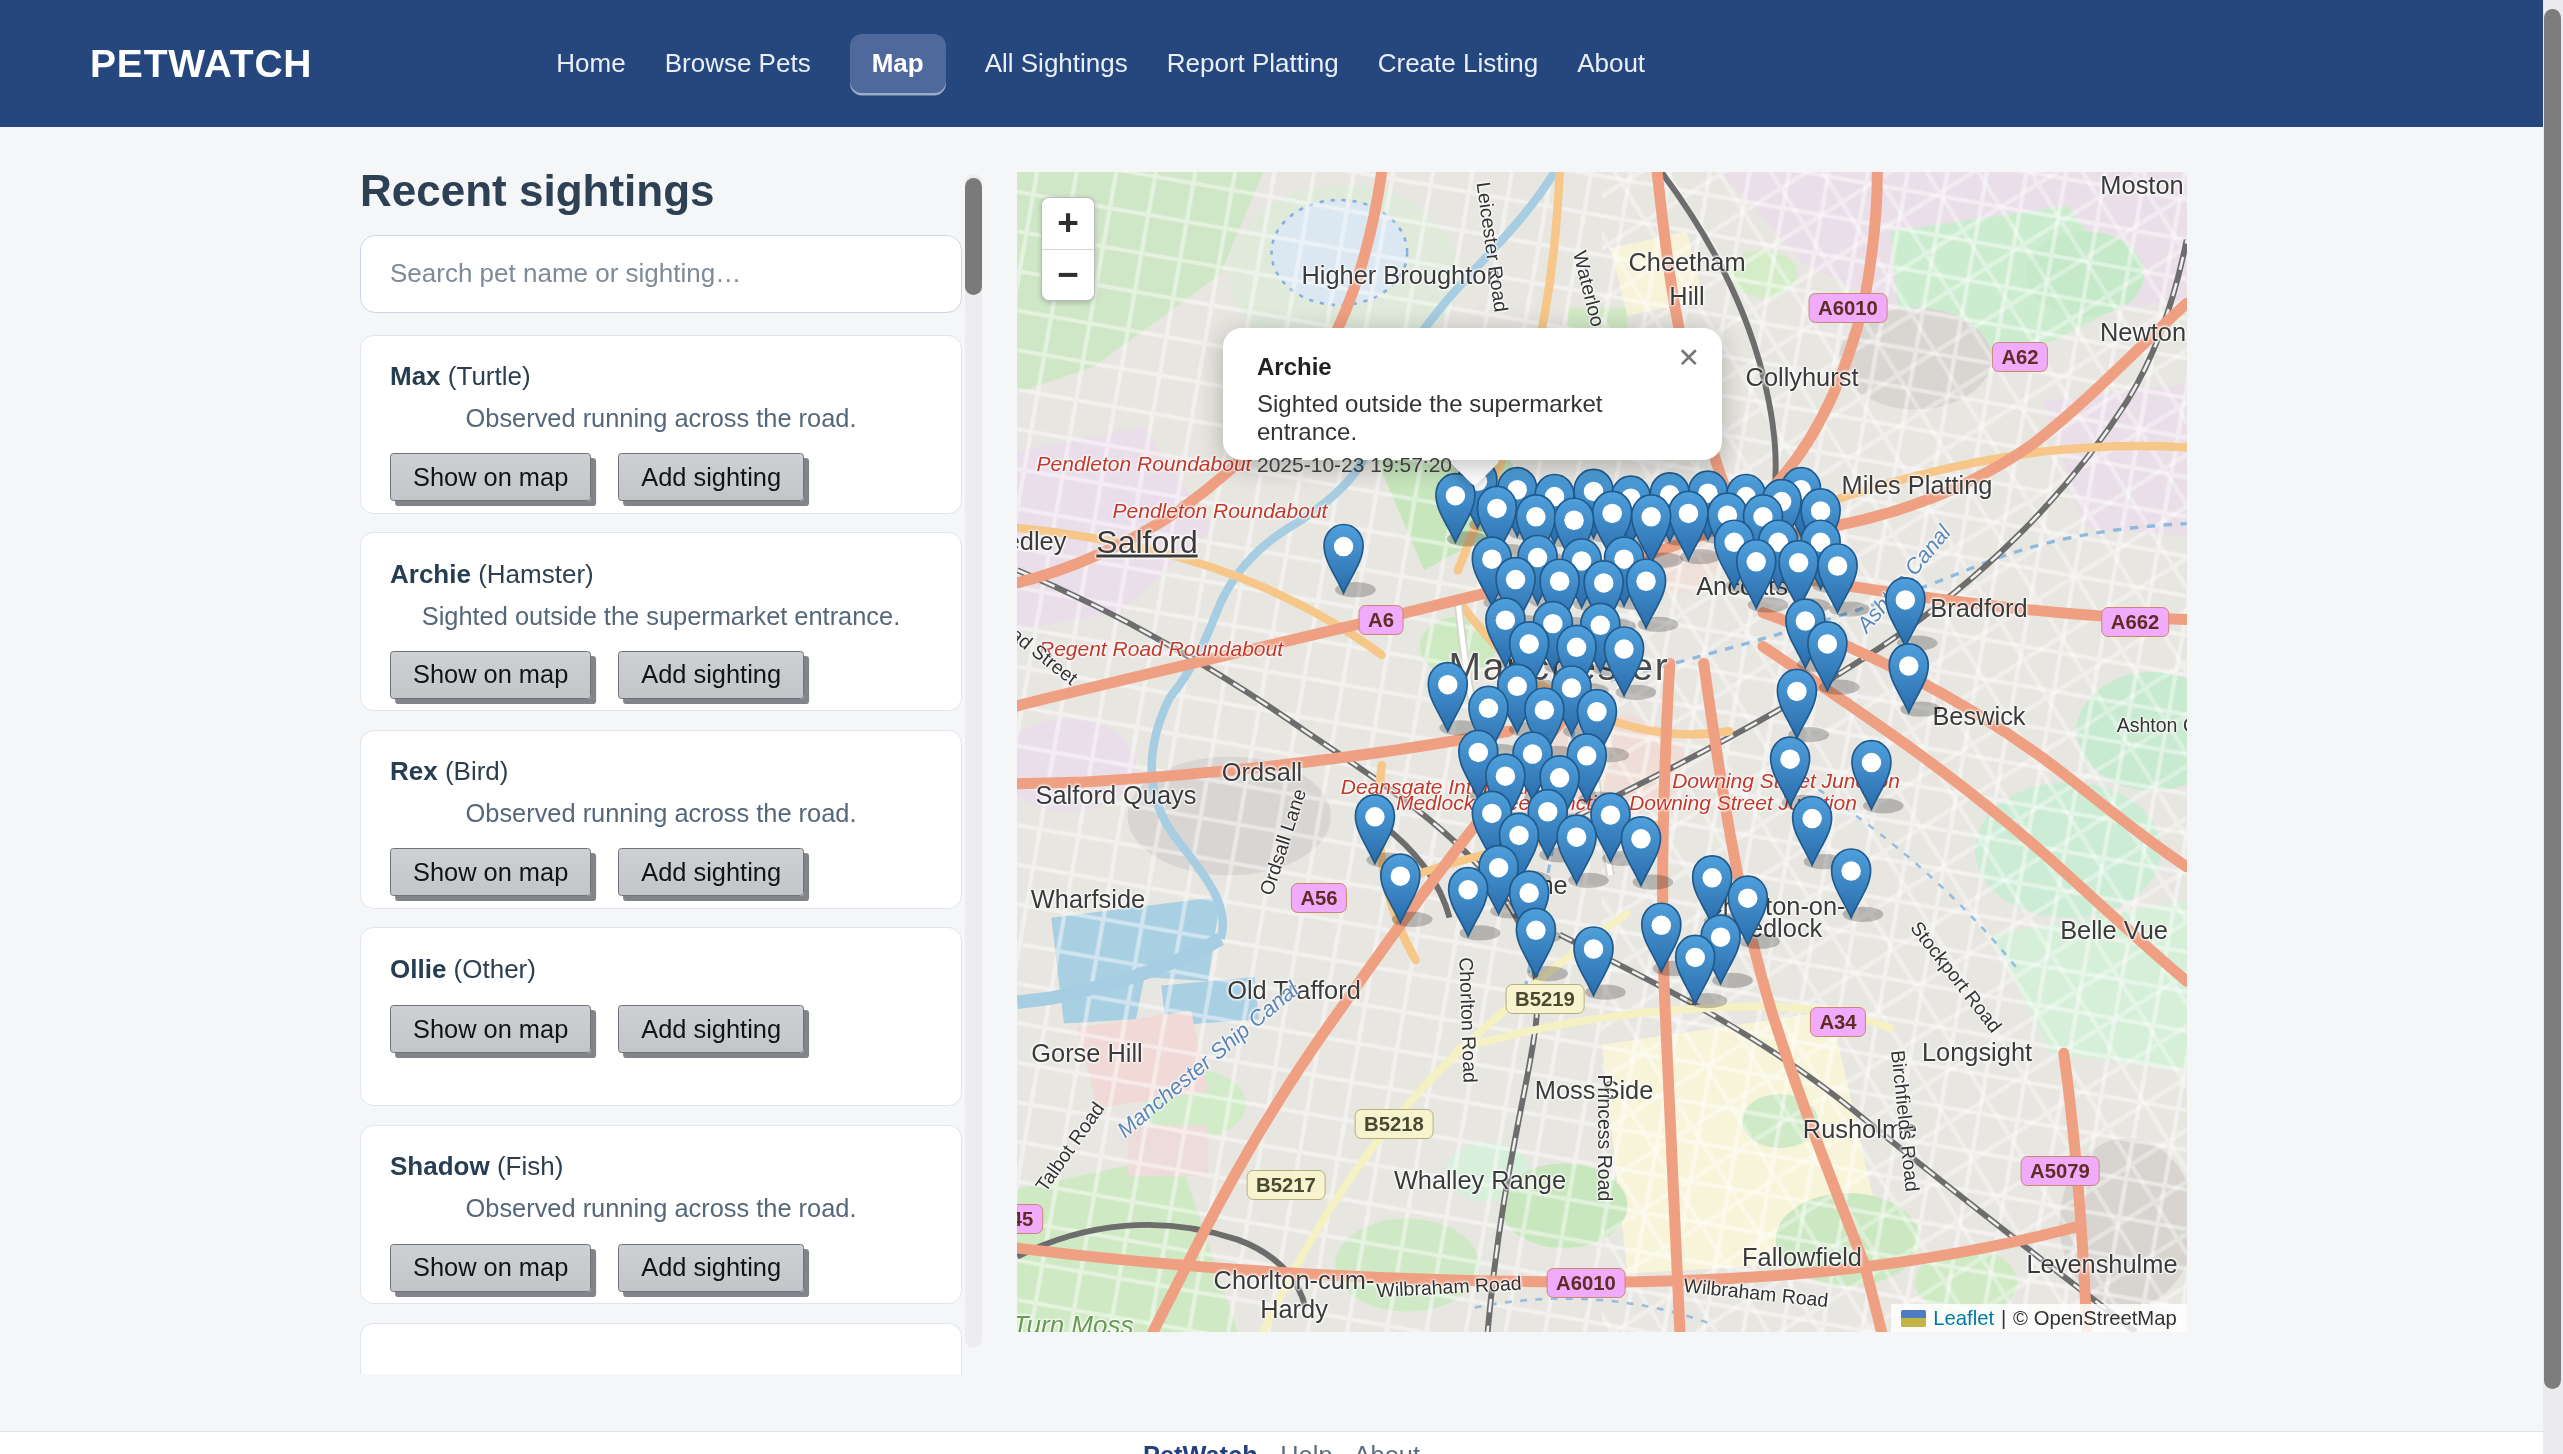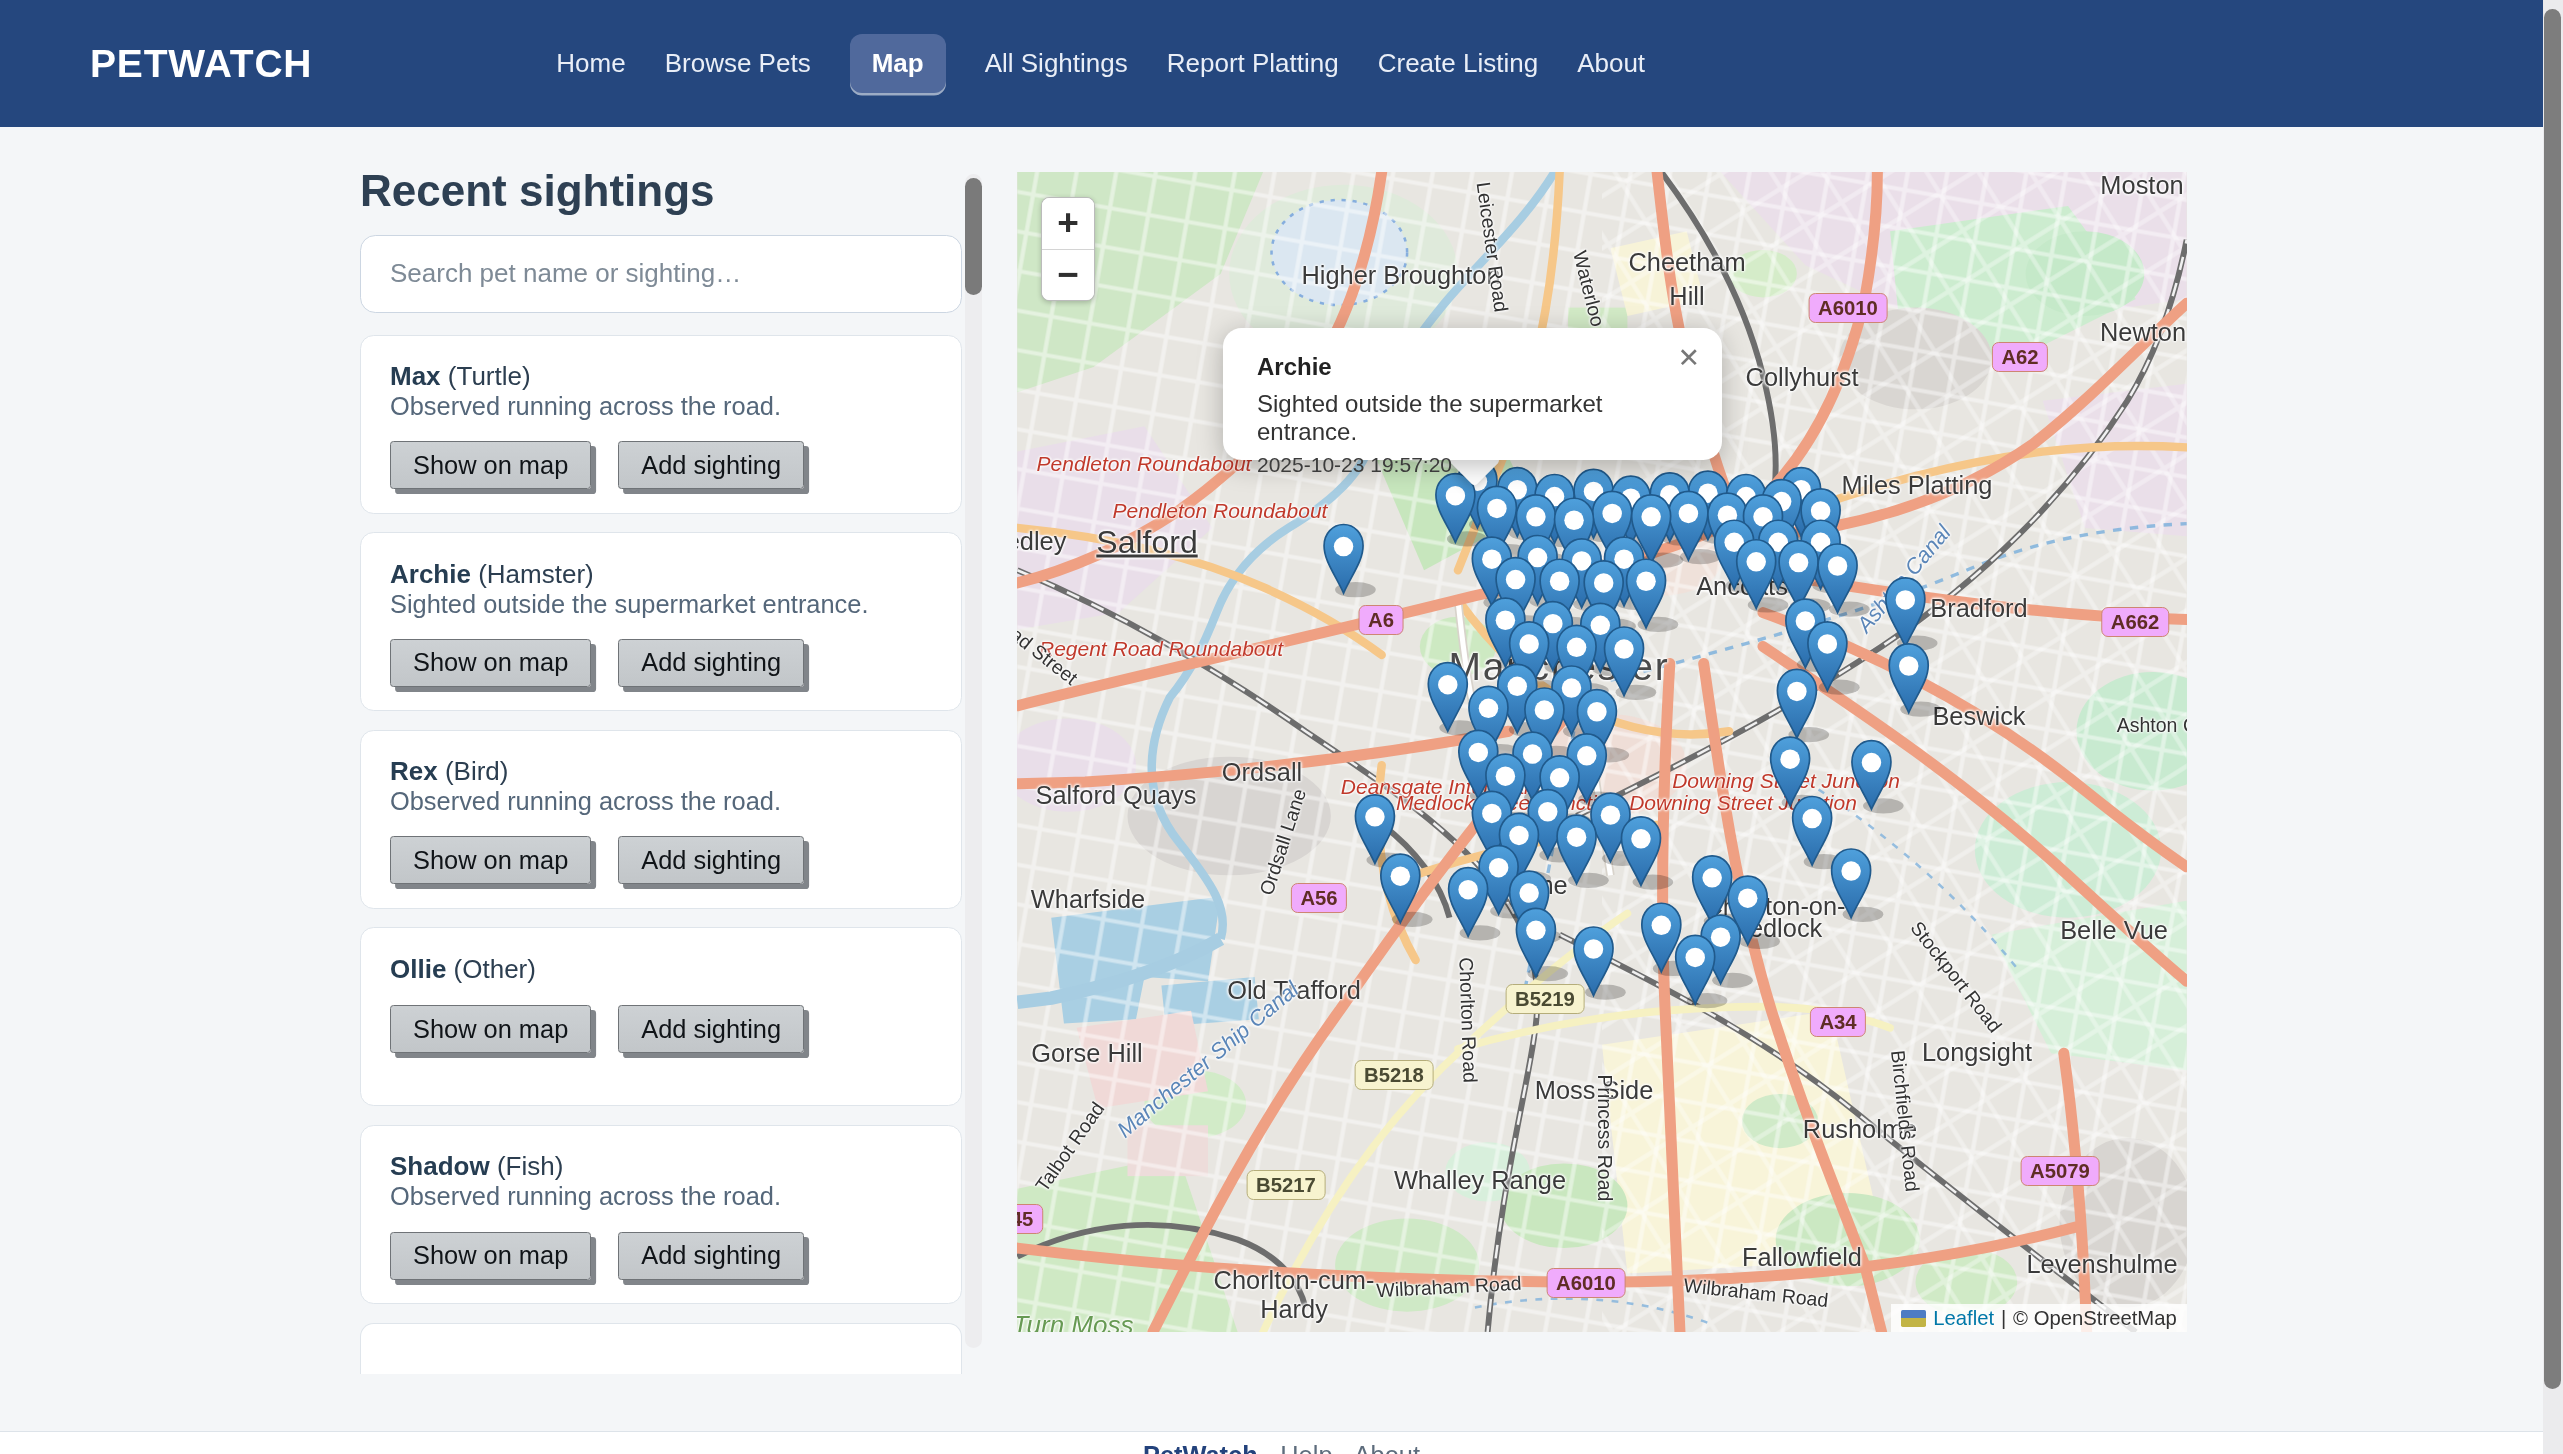--- a/index.html
+++ b/index.html
@@ -24,21 +24,21 @@
   .sidebar h1 { font-size:44px; font-weight:600; color:#2e4053; margin-bottom:18.6px; }
   .search { width:602px; height:78px; border:1.7px solid #ccd6e2; border-radius:15.3px;
             font-size:26px; padding:0 29px; color:#333; background:#fff; outline:none;
             font-family:"Liberation Sans", sans-serif; }
   .search::placeholder { color:#7e8a96; }
   .cards { margin-top:22px; }
   .card { width:602px; height:179px; background:#ffffff; border:1.7px solid #dfe5eb;
           border-radius:13.6px; padding:25.4px 29px; margin-bottom:18.6px; }
   .card-name { font-size:26px; color:#2c3e50; }
   .card-name b { font-weight:bold; color:#263d52; }
-  .card-desc { font-size:25.4px; color:#55677a; margin-top:0; }
+  .card-desc { font-size:25.4px; color:#55677a; margin-top:12px;text-align:center; }
   .card-btns { margin-top:20.3px; display:flex; gap:27px; }
   .pbtn { font-family:"Liberation Sans", sans-serif; font-size:25.4px; color:#101418;
           background:linear-gradient(#cdd1d4,#c2c6c9); border:1.7px solid #6f7377;
           border-radius:3.4px; padding:8.5px 22px; box-shadow:5.1px 5.1px 0 #81858a; cursor:pointer; }
   .card.partial { height:34px; border-bottom:none; border-radius:13.6px 13.6px 0 0; margin-bottom:0; }
 
   
   .sb-track { position:absolute; left:965px; top:174px; width:17px; height:1174px;
               background:#ededef; border-radius:8.5px; z-index:6; }
   .sb-thumb { position:absolute; left:965px; top:178px; width:17px; height:117px;
@@ -361,21 +361,21 @@
       <span class="shield a" style="left: 831px; top: 136px;">A6010</span>
       <span class="shield a" style="left: 1003px; top: 185px;">A62</span>
       <span class="shield a" style="left: 1118px; top: 450px;">A662</span>
       <span class="shield a" style="left: 364px; top: 448px;">A6</span>
       <span class="shield a" style="left: 302px; top: 726px;">A56</span>
       <span class="shield a" style="left: 821px; top: 850px;">A34</span>
       <span class="shield a" style="left: 1043px; top: 999px;">A5079</span>
       <span class="shield a" style="left: 569px; top: 1111px;">A6010</span>
       <span class="shield a" style="left: 5.1px; top: 1047px;">45</span>
       <span class="shield b" style="left: 528px; top: 827px;">B5219</span>
-      <span class="shield b" style="left: 377px; top: 903px;">B5218</span>
+      <span class="shield b" style="left: 377px; top: 952px;">B5218</span>
       <span class="shield b" style="left: 269px; top: 1013px;">B5217</span>
     </div>
 
   <svg class="markers" width="1170" height="1160" viewBox="0 0 1380 1369">
     <defs>
       <linearGradient id="pg" x1="0" y1="-81" x2="0" y2="0" gradientUnits="userSpaceOnUse">
         <stop offset="0" stop-color="#4fa0dc"></stop>
           <stop offset="1" stop-color="#2a6cab"></stop>
       </linearGradient>
       <g id="pin">

